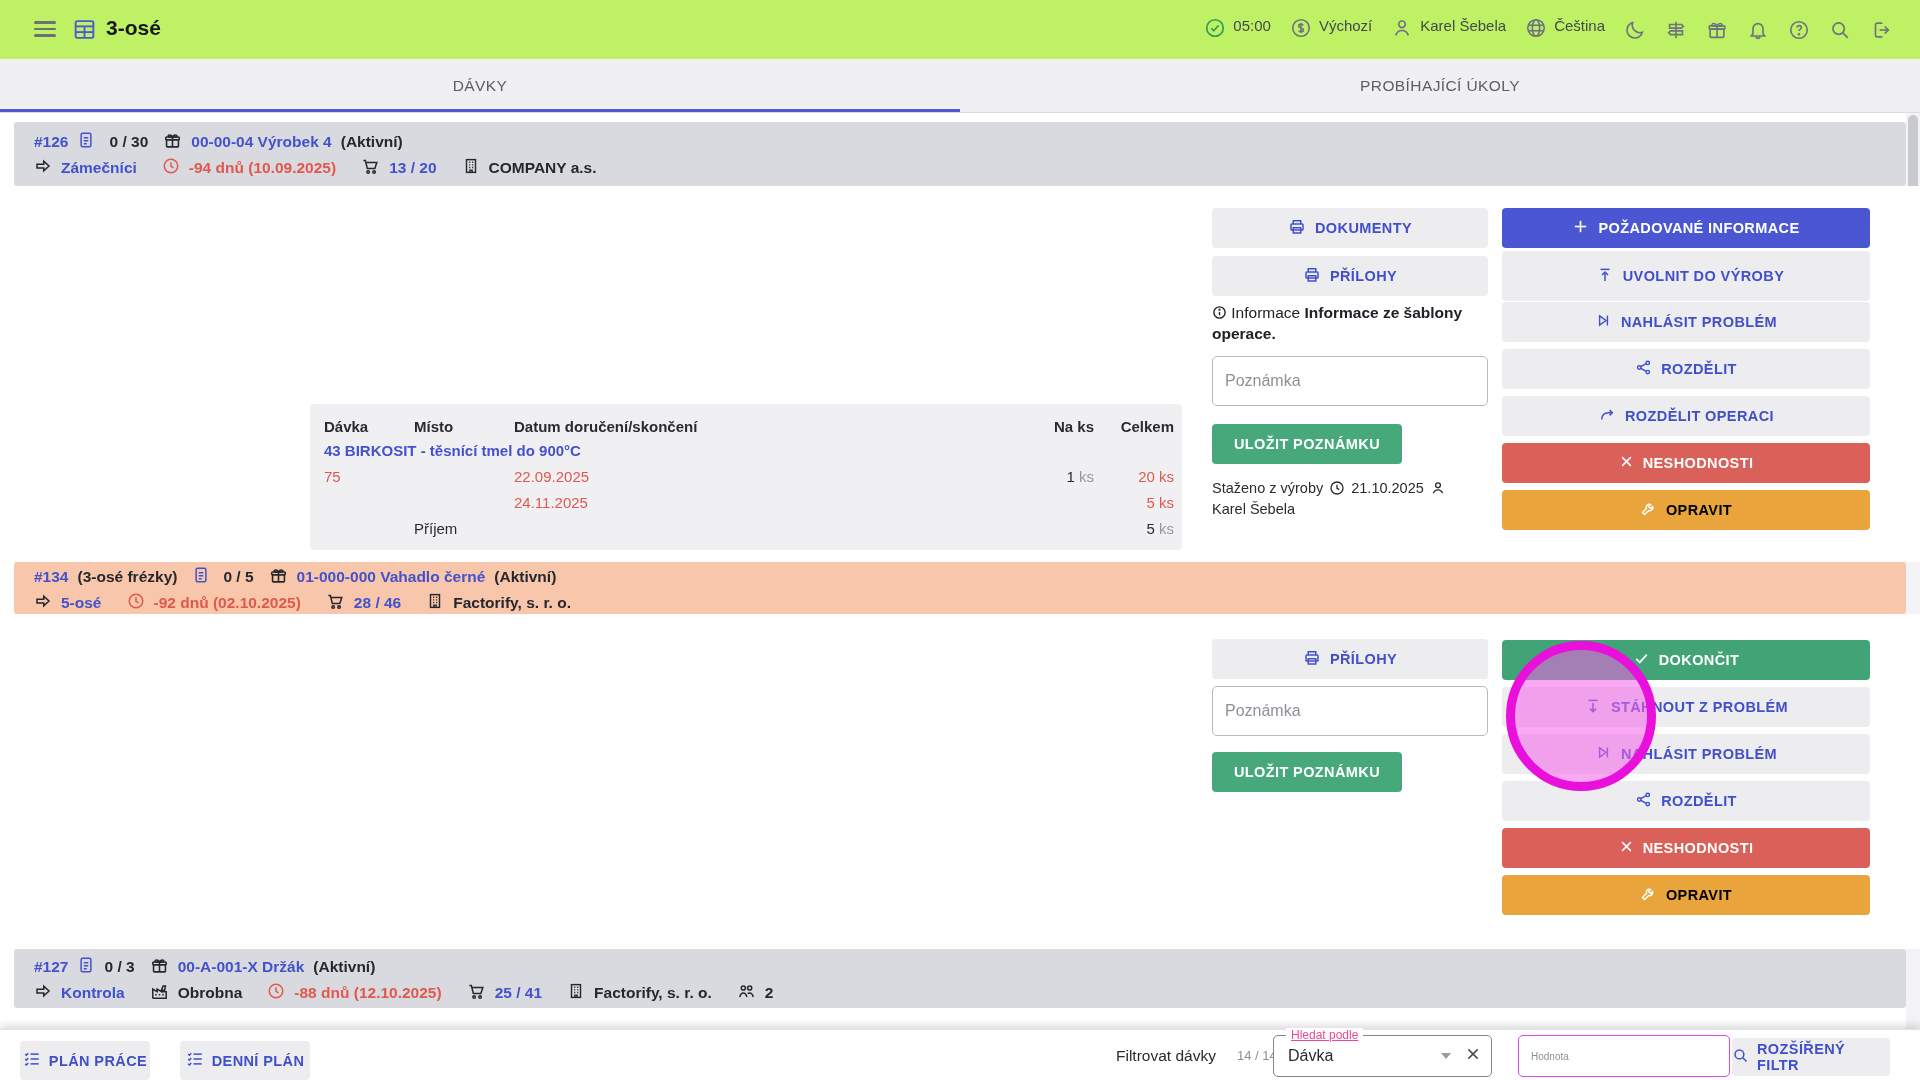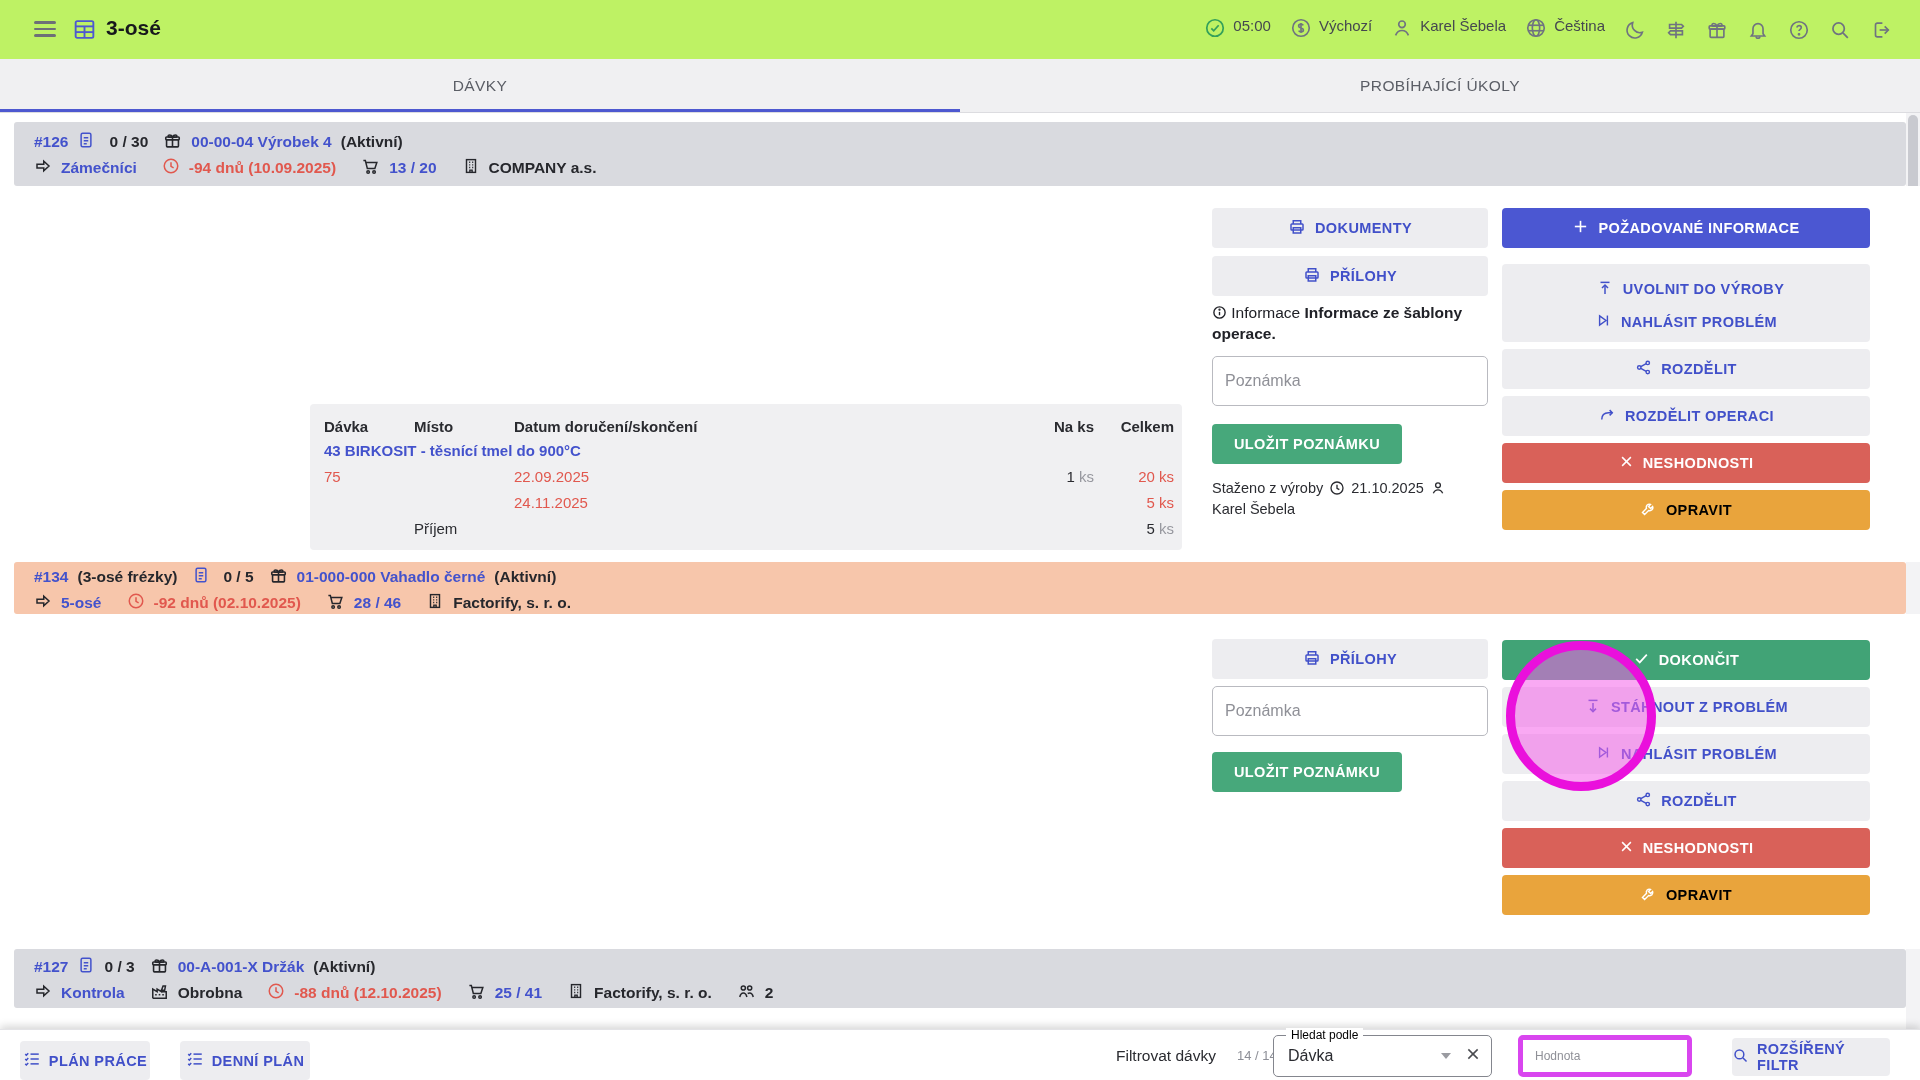--- a/index.html
+++ b/index.html
@@ -80,25 +80,25 @@
   .bb-btn { position:absolute; top:11px; height:39px; background:#ededf0; color:#4150c9;
     border-radius:4px; display:flex; align-items:center; justify-content:center; gap:8px;
     font-size:14.5px; font-weight:700; letter-spacing:.4px; cursor:pointer; }
   .bb-filterlabel { position:absolute; left:1116px; top:0; height:51px; display:flex; align-items:center;
     gap:21px; font-size:15.5px; color:#2a2b30; }
   .bb-count { font-size:13px; color:#8d8f97; }
   .bb-select { position:absolute; left:1273px; top:5px; width:219px; height:42px;
     border:1px solid #84868e; border-radius:5px; background:#fff; display:flex; align-items:center;
     padding:0 10px 0 14px; font-size:16px; color:#2a2b30; cursor:pointer; }
   .bb-select-label { position:absolute; left:12px; top:-8px; background:#fff; padding:0 5px;
-    font-size:12px; color:#000000; }
+    font-size:12px; color:#ec4899;text-decoration:underline; }
   .caret { width:0; height:0; border-left:5px solid transparent; border-right:5px solid transparent;
     border-top:6px solid #9a9ba1; margin-left:auto; margin-right:14px; }
-  .bb-input { position:absolute; left:1518px; top:5px; width:174px; height:42px;
-    border:5px solid #d946ef; border-radius:5px; padding:0 12px; font-size:12px;
+  .bb-input { position:absolute; left:1518px; top:5px; width:212px; height:42px;
+    border:1px solid #d946ef; border-radius:5px; padding:0 12px; font-size:10px;
     font-family:"Liberation Sans",sans-serif; color:#333; }
   .bb-input::placeholder { color:#8f9097; }
   .bb-adv { position:absolute; left:1732px; top:8px; width:158px; height:38px; }
 </style>
 </head>
 <body>
 
 <div class="screen">
 
   <header class="topbar">
@@ -356,21 +356,21 @@
     </div>
 
     <div class="btn primary abs" style="left:1502px; top:22px; width:368px; height:40px;">
       <span>
         <svg width="17" height="17" viewBox="0 0 24 24" fill="none" stroke="#fff" stroke-width="2.3">
             <line x1="12" y1="4" x2="12" y2="20"></line>
             <line x1="4" y1="12" x2="20" y2="12"></line>
           </svg></span>
       <span>POŽADOVANÉ INFORMACE</span>
     </div>
-    <div class="btn secondary abs" style="left:1502px; top:78px; width:368px; height:50px;padding-left:8px;">
+    <div class="btn secondary abs" style="left:1502px; top:65px; width:368px; height:50px;padding-left:8px;">
       <span>
         <svg width="18" height="18" viewBox="0 0 24 24" fill="none" stroke="#4150c9" stroke-width="2">
             <line x1="6" y1="4.5" x2="18" y2="4.5"></line>
             <line x1="12" y1="8" x2="12" y2="20"></line>
             <path d="M8 12l4-4 4 4"></path>
           </svg></span>
       <span>UVOLNIT DO VÝROBY</span>
     </div>
     <div class="btn secondary abs" style="left:1502px; top:116px; width:368px; height:40px;">
       <span>

